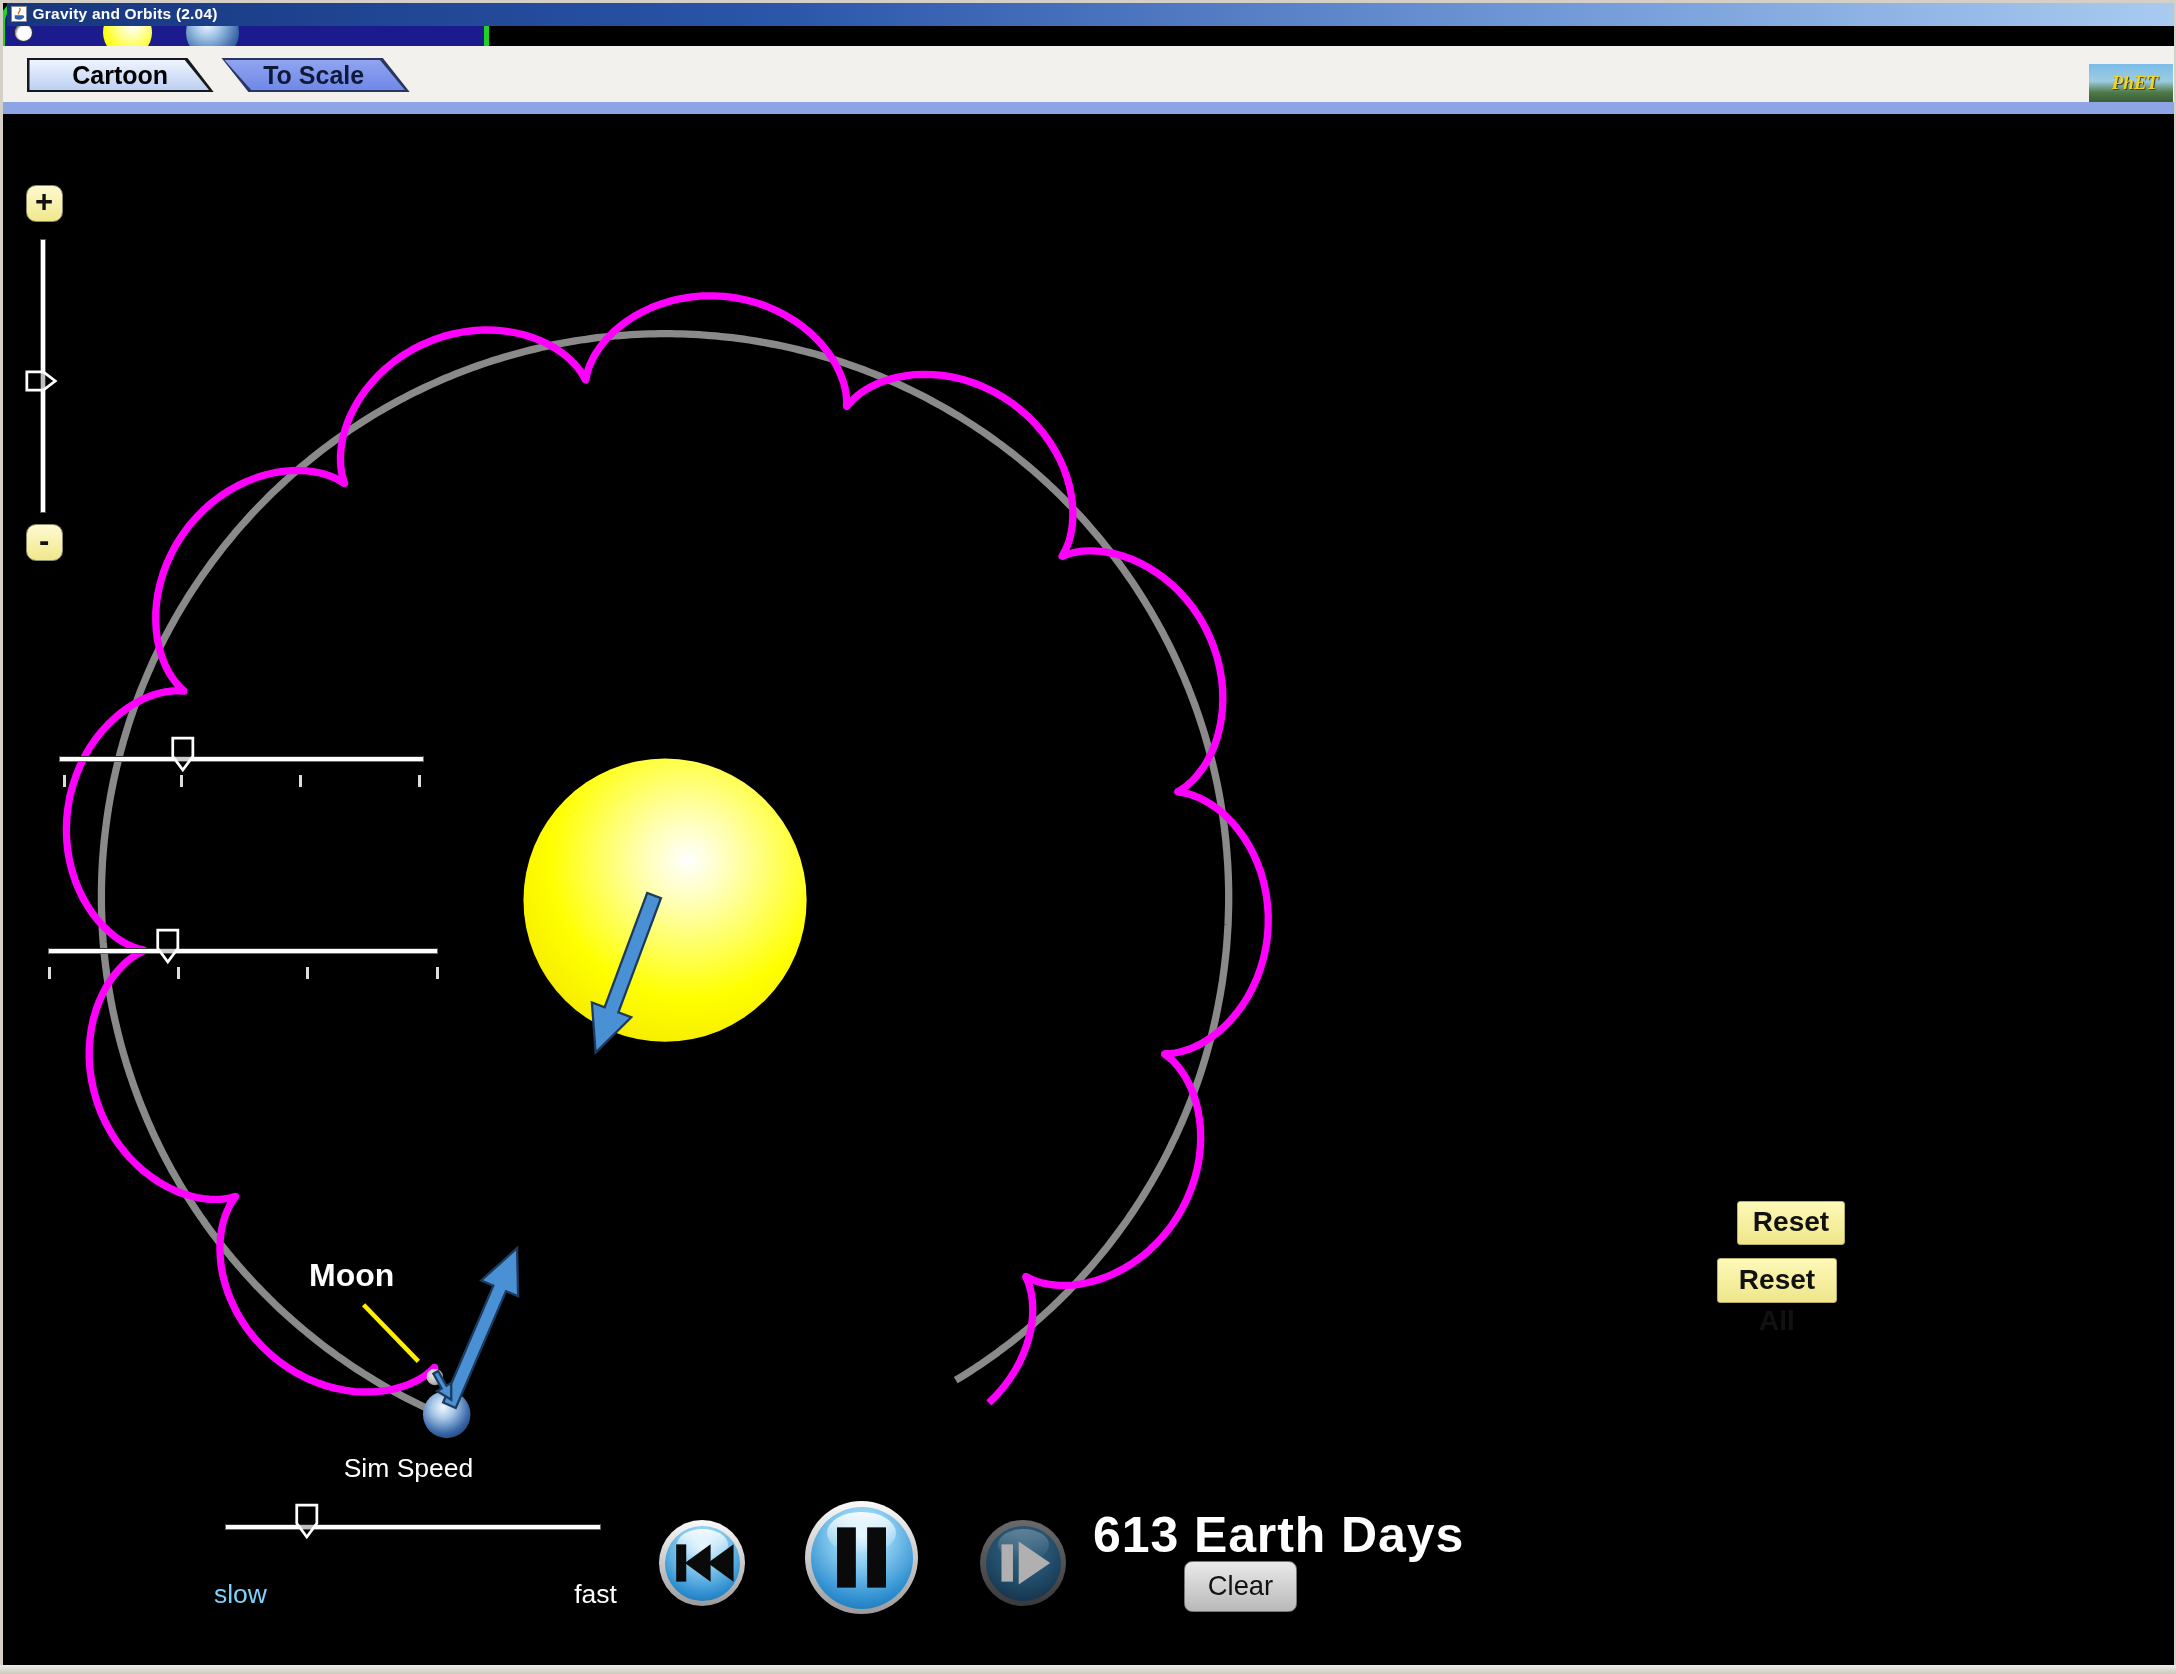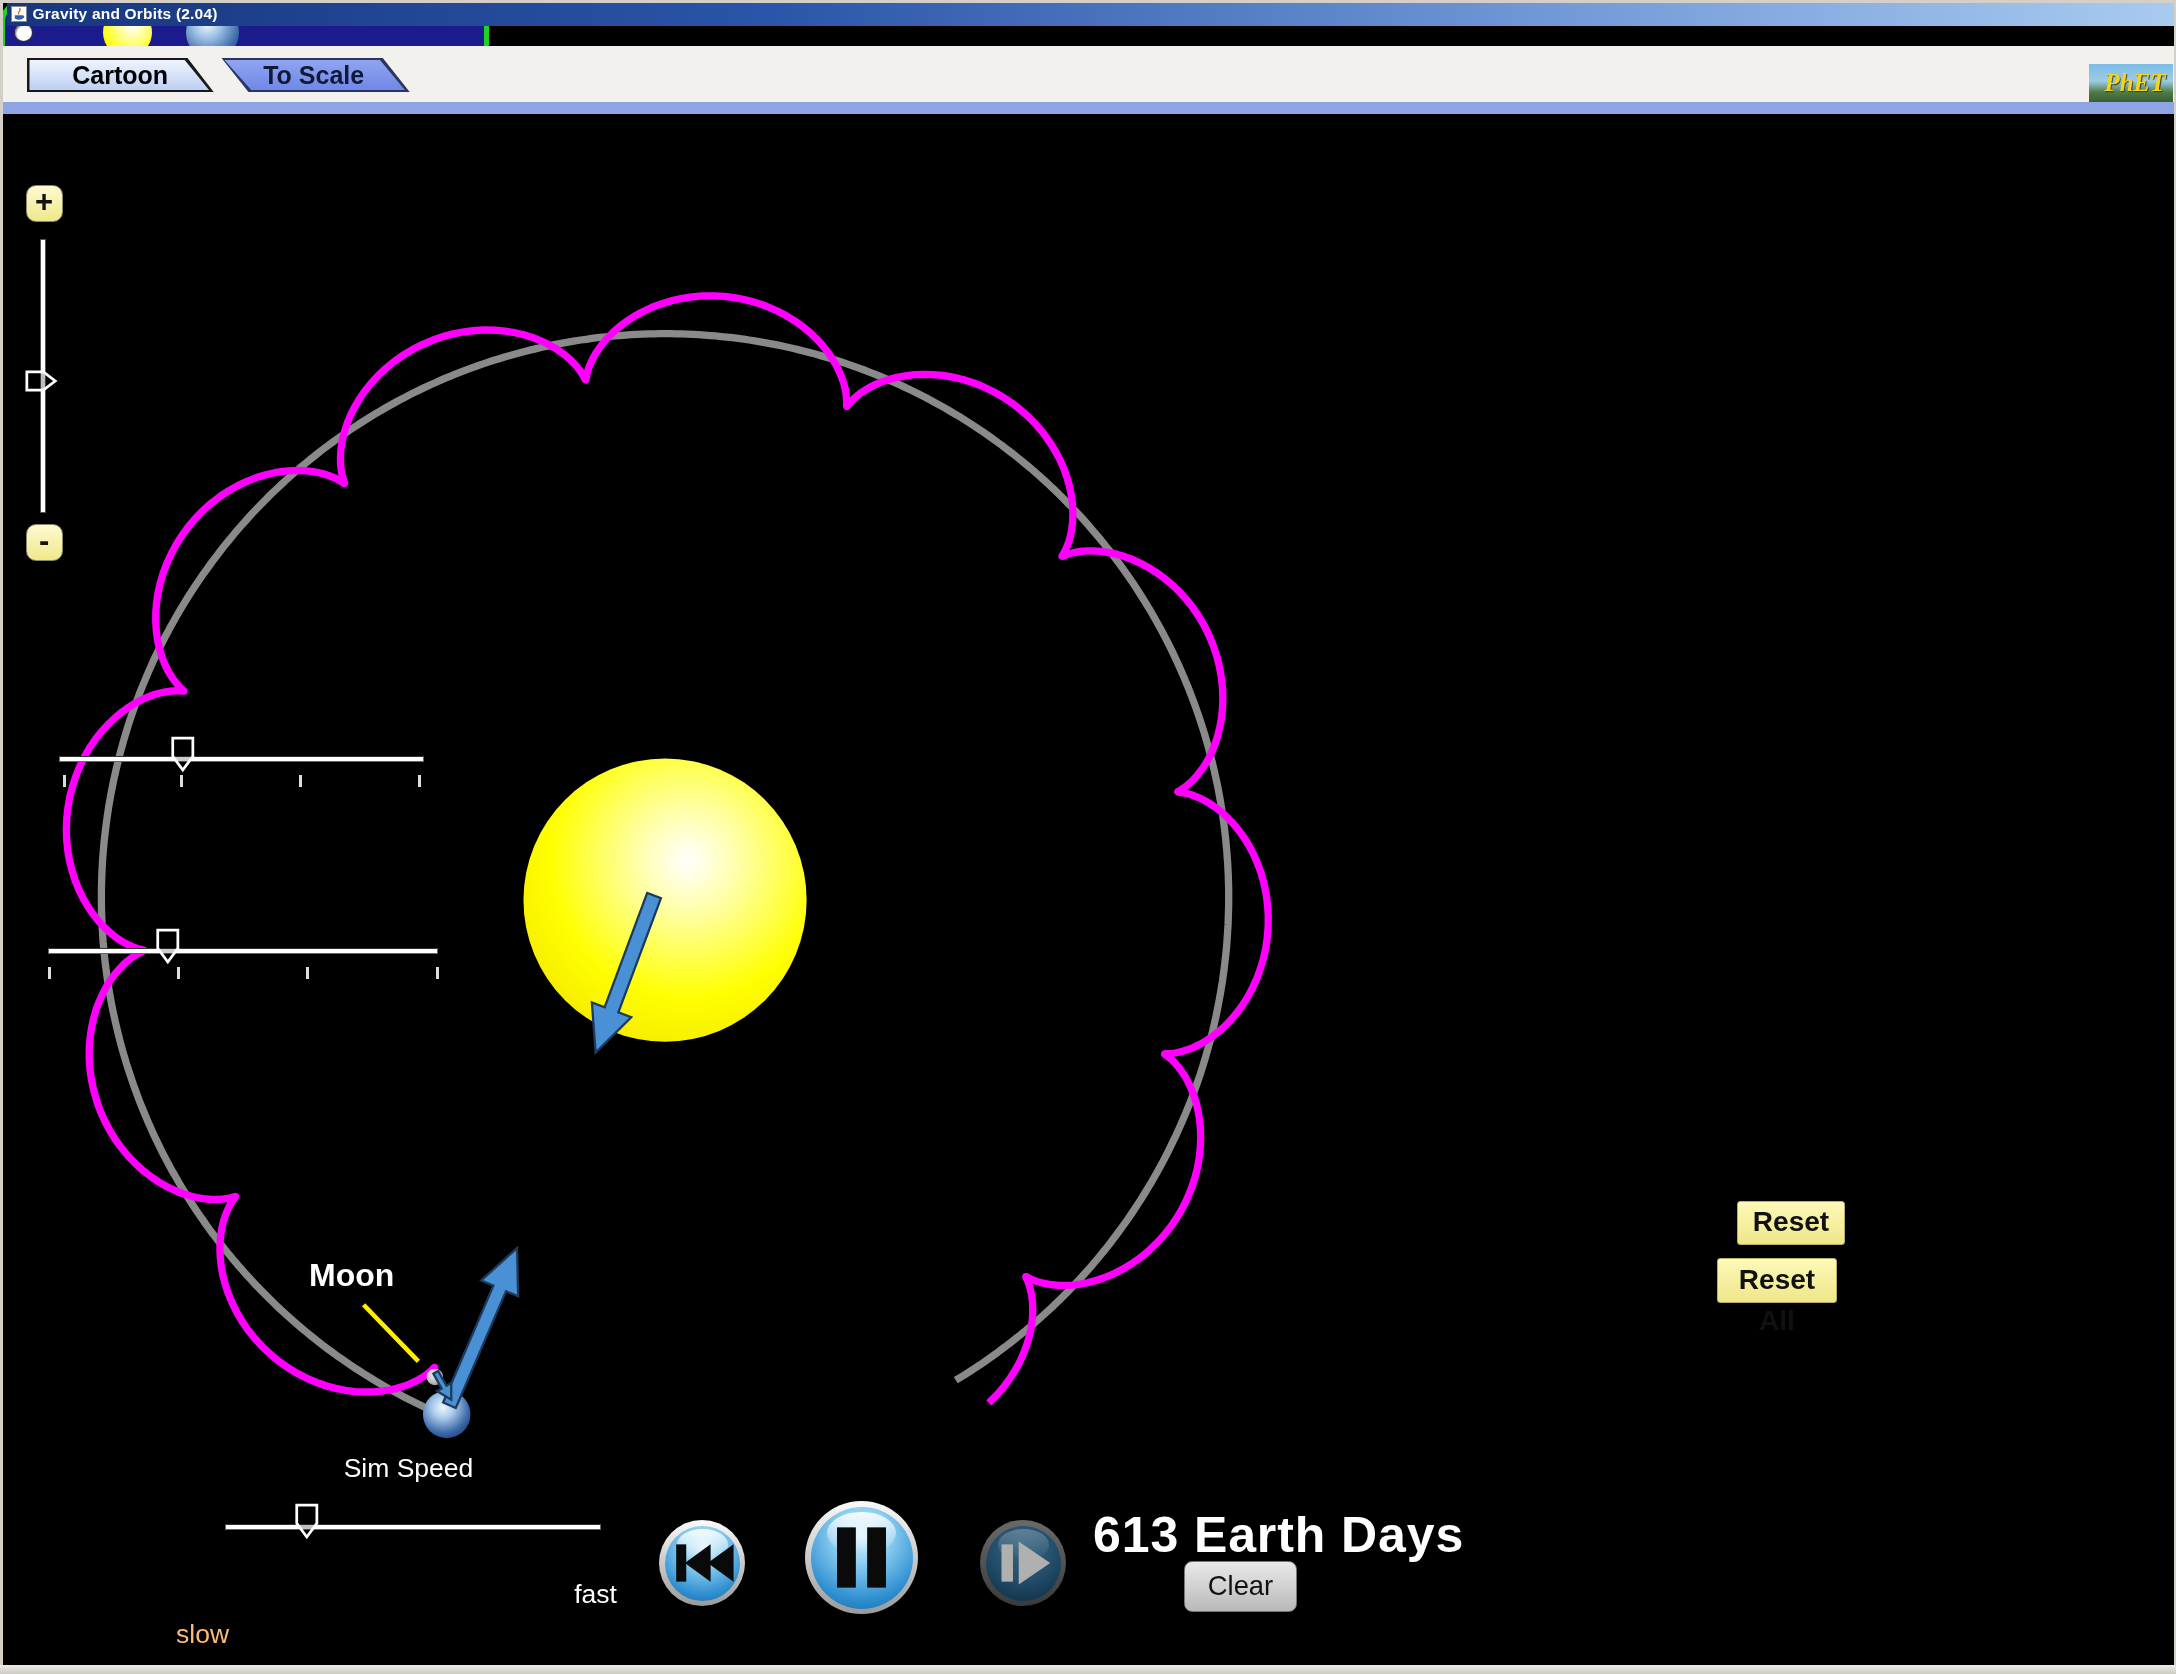--- a/index.html
+++ b/index.html
@@ -23,35 +23,35 @@
   .tab-shape{position:absolute;inset:0;}
   #tab-cartoon{left:24px;width:187px;z-index:2;}
   #tab-cartoon .tab-border{clip-path:polygon(0 0,86% 0,100% 100%,0 100%);background:#16181c;}
   #tab-cartoon .tab-fill{clip-path:polygon(1.5% 6%,84.5% 6%,97.5% 94%,1.5% 94%);background:linear-gradient(#f2f7ff,#b9cdf2);}
   #tab-toscale{left:215px;width:192px;z-index:1;}
   #tab-toscale .tab-border{clip-path:polygon(2% 0,86% 0,100% 100%,16% 100%);background:#2a3560;}
   #tab-toscale .tab-fill{clip-path:polygon(3.5% 6%,84.5% 6%,97.5% 94%,17.5% 94%);background:linear-gradient(#92a6f2,#6e86e6);}
   .tab-label{position:relative;display:block;text-align:center;font-size:25px;font-weight:bold;line-height:34px;color:#000;}
   #tab-toscale .tab-label{color:#101a38;text-align:center;}
   #phet-logo{left:2089px;top:64px;width:84px;height:38px;background:linear-gradient(#7cbce8 0%,#9ccce0 45%,#4d7a46 75%,#3a5c36 100%);display:flex;align-items:center;justify-content:center;z-index:8;}
-  #phet-logo span{font-family:"Liberation Serif",serif;font-style:italic;font-weight:bold;font-size:25px;color:#f3d51e;text-shadow:0.9px 0.9px 0.9px #333;margin-left:8px;}
+  #phet-logo span{font-family:"Liberation Serif",serif;font-style:italic;font-weight:bold;font-size:19px;color:#f3d51e;text-shadow:0.9px 0.9px 0.9px #333;margin-left:8px;}
   #bluestrip{left:2.7px;top:102px;width:2171px;height:12px;background:#8ea5e5;z-index:8;}
   
   #canvas{left:2.7px;top:114px;width:2171px;height:1551px;background:#000;z-index:1;}
   #scene-svg{position:absolute;left:0;top:0;z-index:2;}
   
   .yellow-btn{width:37px;height:37px;background:linear-gradient(#fefad0,#f0e88a);border:1.8px solid #8a8a6a;border-radius:10px;color:#111;font-size:31px;font-weight:bold;text-align:center;line-height:31px;z-index:3;box-shadow:0 1.8px 2.7px rgba(0,0,0,.6);}
   #zoom-track{left:40px;top:239px;width:6.4px;height:274px;background:#fff;border:0.9px solid #555;z-index:3;}
   
   .slider-track{height:5.5px;background:#fff;border:0.9px solid #666;border-top-color:#333;z-index:4;}
   .tick{width:2.7px;height:12px;background:#ddd;z-index:4;}
   .slider-thumb{z-index:5;}
   #moon-label{left:309px;top:1257px;font-size:32px;font-weight:bold;color:#fff;z-index:3;}
   #simspeed-label{left:317px;top:1453px;width:183px;text-align:center;font-size:26.5px;color:#fff;z-index:3;}
-  #slow-label{left:176px;top:1579px;width:91px;text-align:left;font-size:26.5px;color:#fdba74;z-index:3;margin-top:40px;}
+  #slow-label{left:176px;top:1579px;width:91px;text-align:right;font-size:26.5px;color:#7dd3fc;z-index:3;}
   #fast-label{left:550px;top:1579px;width:91px;text-align:center;font-size:26.5px;color:#fff;z-index:3;}
   #days-text{left:1093px;top:1506px;font-size:50px;font-weight:bold;color:#fff;letter-spacing:0.9px;z-index:3;}
   #clear-btn{left:1184px;top:1561px;width:113px;height:51px;background:linear-gradient(#e9e9e9,#b9b9b9);border:0.9px solid #777;border-radius:8.2px;font-size:27.4px;color:#111;text-align:center;line-height:48px;z-index:3;}
   
   .play-btn{border-radius:50%;z-index:3;position:absolute;}
   .play-ring{position:absolute;inset:0;border-radius:50%;background:linear-gradient(#fafafa,#9a9a9a);box-shadow:0 3.7px 7.3px rgba(0,0,0,.8);}
   .play-face{position:absolute;inset:5.5px;border-radius:50%;background:radial-gradient(circle at 50% 28%,#d8f1ff 0%,#8fd0f2 30%,#2f8fd0 72%,#14639f 100%);}
   .play-face::after{content:'';position:absolute;left:16%;top:5%;width:68%;height:42%;border-radius:50%;background:linear-gradient(rgba(255,255,255,.9),rgba(255,255,255,0));}
   .play-btn.disabled .play-ring{background:linear-gradient(#6a6a6a,#3a3a3a);}
   .play-btn.disabled .play-face{background:radial-gradient(circle at 50% 30%,#33617e 0%,#24506e 45%,#0e2a40 100%);}

